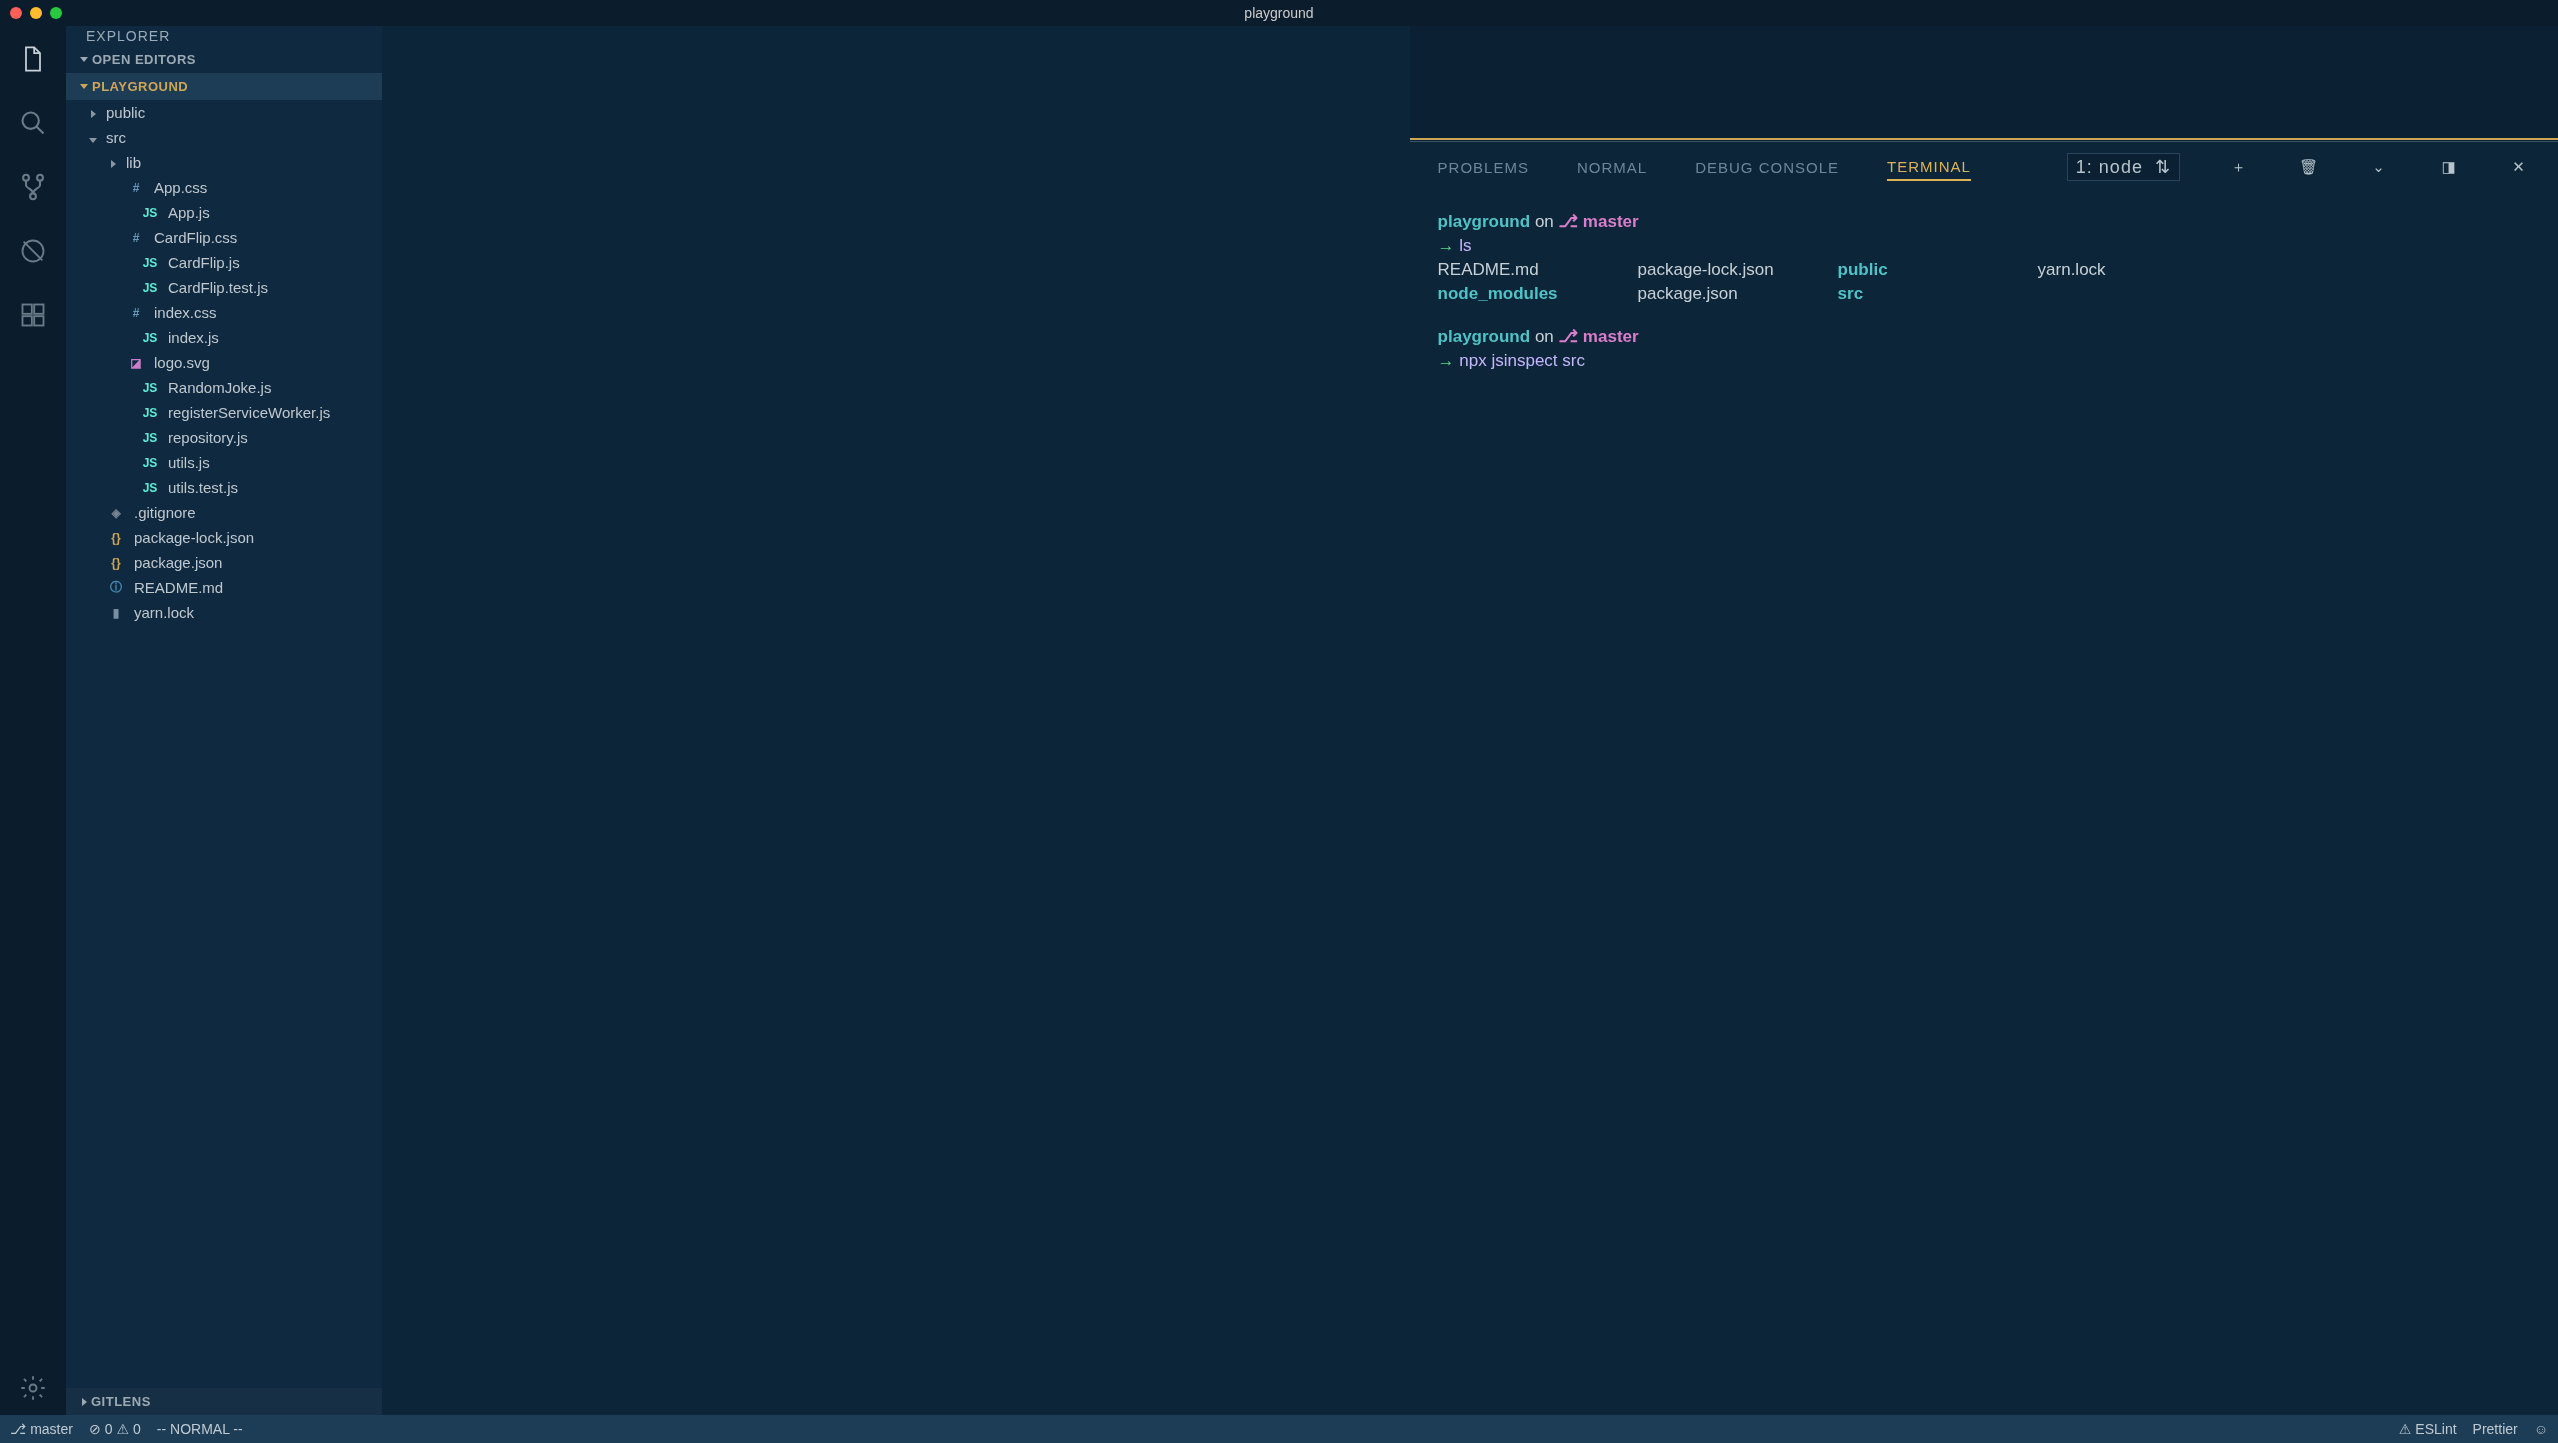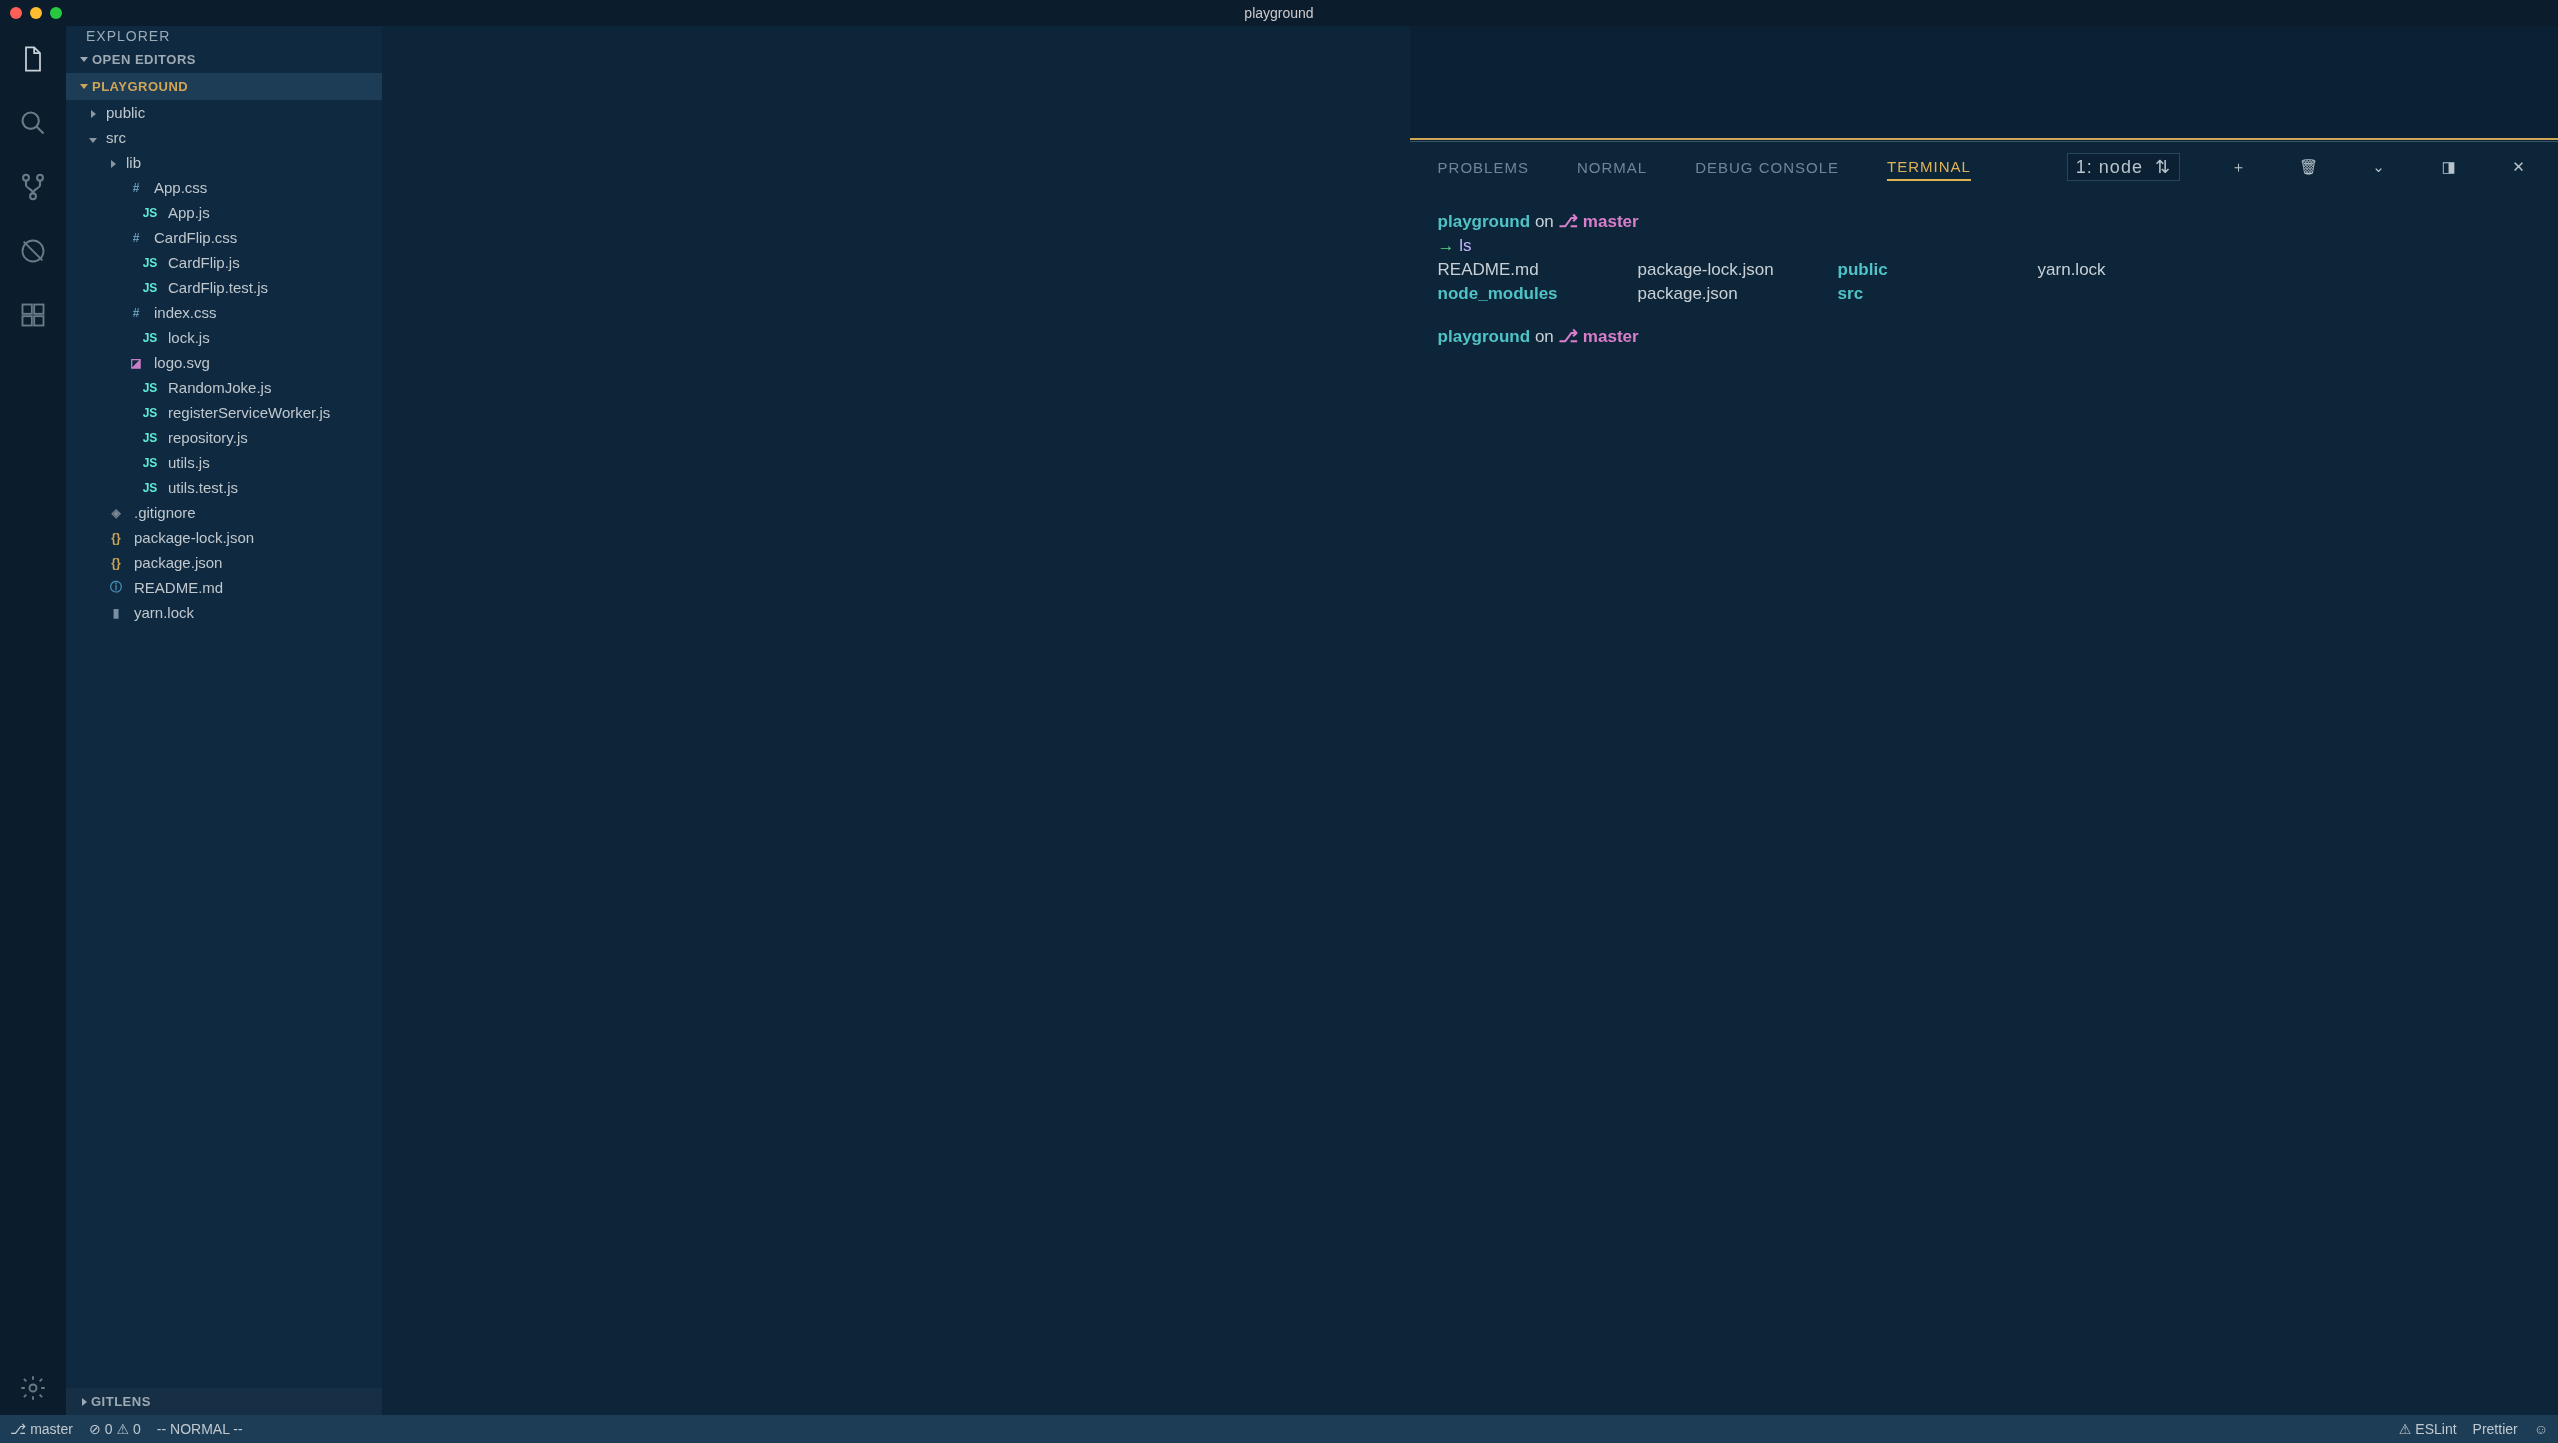--- a/index.html
+++ b/index.html
@@ -161,21 +161,21 @@
           <span>CardFlip.test.js</span>
         </div>
         <div class="tree-row" style="padding-left: 42px;">
           <span class="chev"></span>
           <span class="ficon hash">#</span>
           <span>index.css</span>
         </div>
         <div class="tree-row" style="padding-left: 42px;">
           <span class="chev"></span>
           <span class="ficon js">JS</span>
-          <span>lock.js</span>
+          <span>index.js</span>
         </div>
         <div class="tree-row" style="padding-left: 42px;">
           <span class="chev"></span>
           <span class="ficon svg">◪</span>
           <span>logo.svg</span>
         </div>
         <div class="tree-row" style="padding-left: 42px;">
           <span class="chev"></span>
           <span class="ficon js">JS</span>
           <span>RandomJoke.js</span>
@@ -274,20 +274,24 @@
             <span class="t-boldlink">src</span>
             <span></span>
           </div>
           <div style="height:18px;"></div>
           <div>
             <span class="t-dir">playground</span>
             <span class="t-on">on</span>
             <span class="t-branchicon">⎇</span>
             <span class="t-branch">master</span>
           </div>
+          <div>
+            <span class="t-arrow">→</span>
+            <span class="t-cmd">npx jsinspect src</span>
+          </div>
         </div>
       </div>
     </div>
   </div>
 </div>
 
 <div class="statusbar">
   <div class="sb-item">
     <span>⎇</span>
     <span>master</span>

